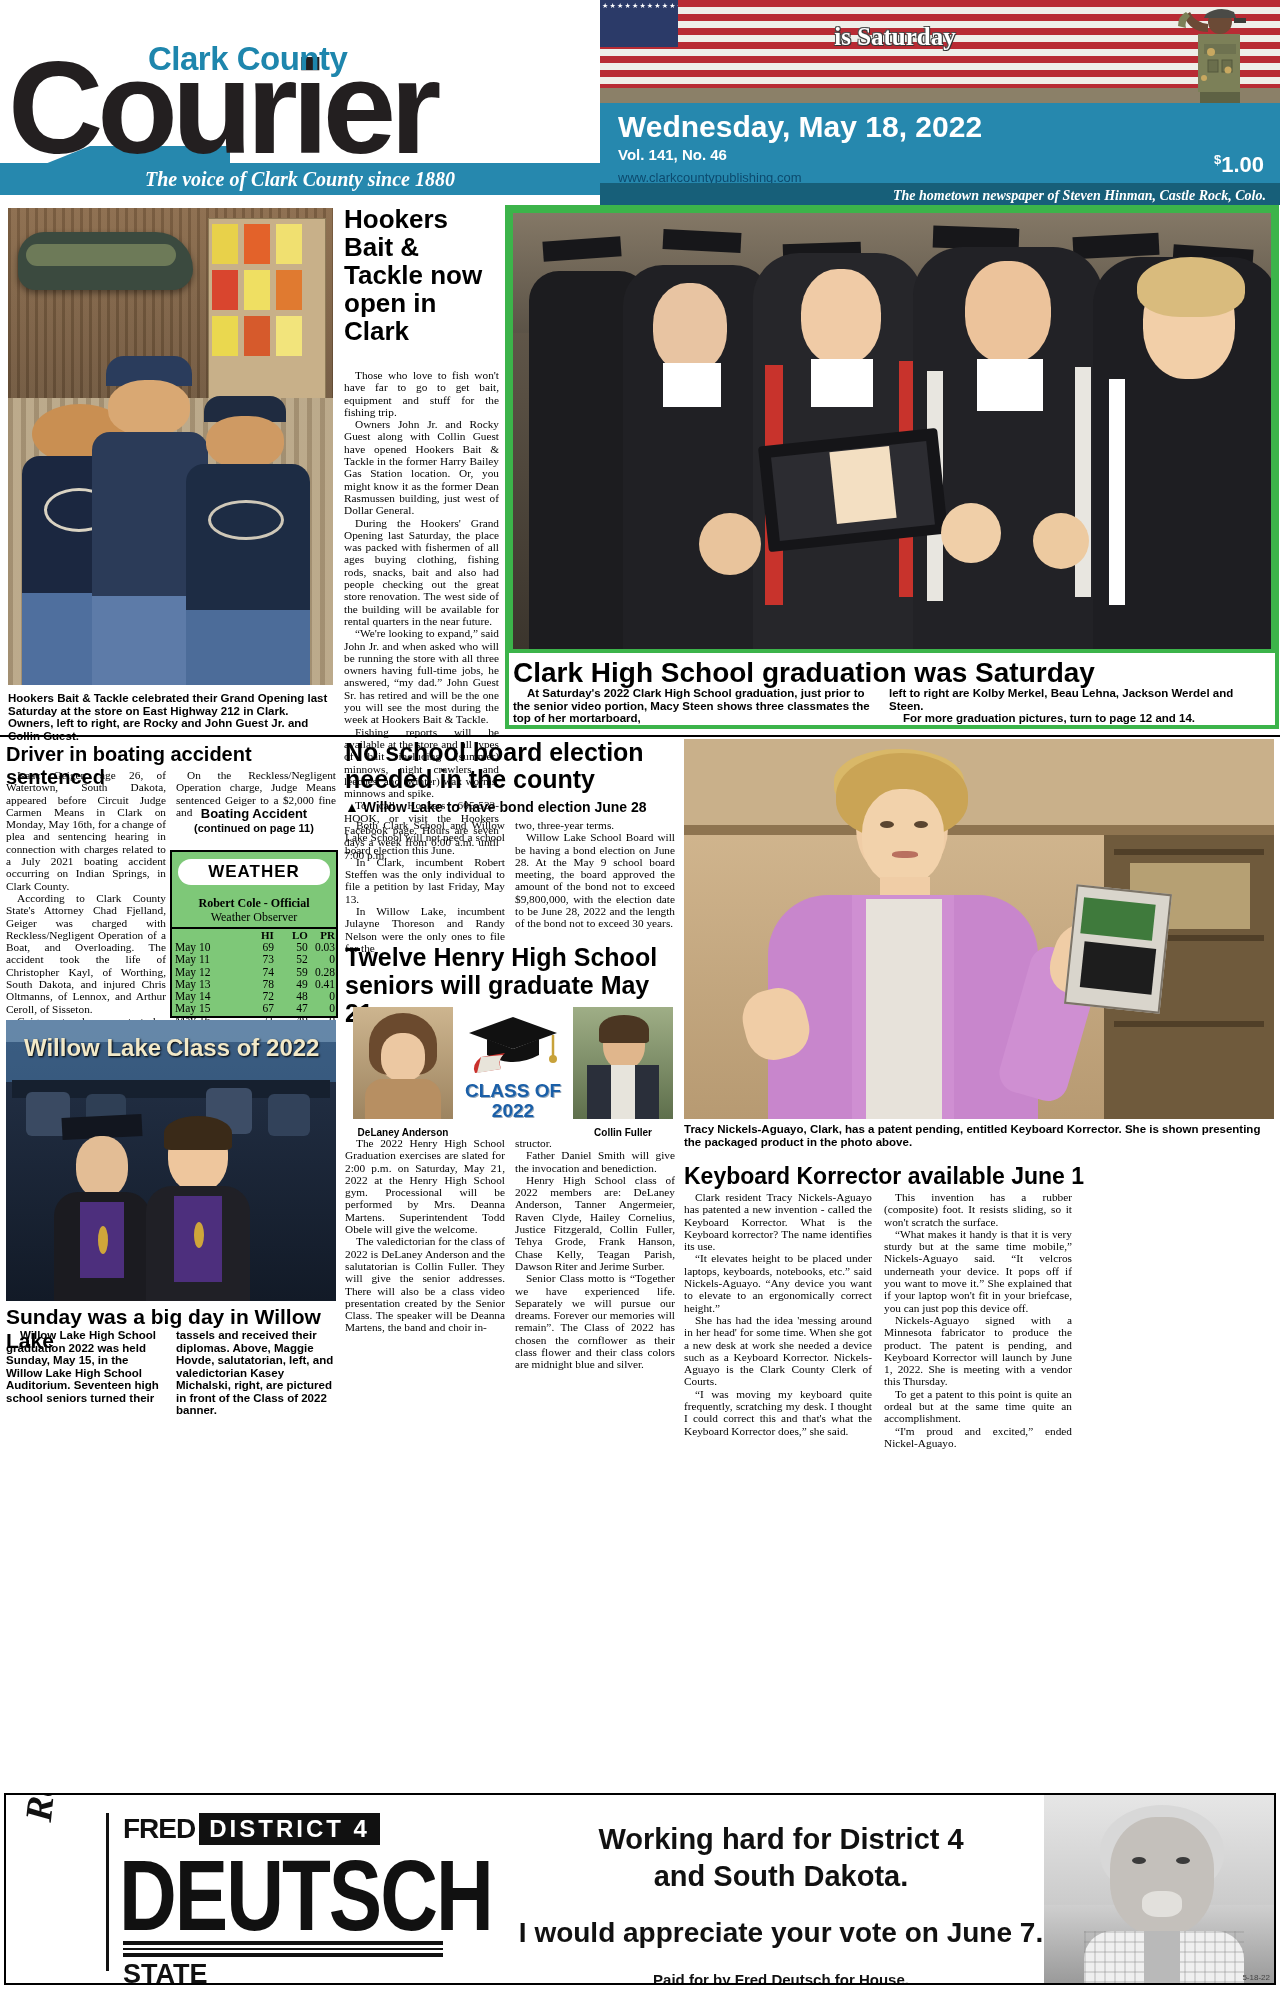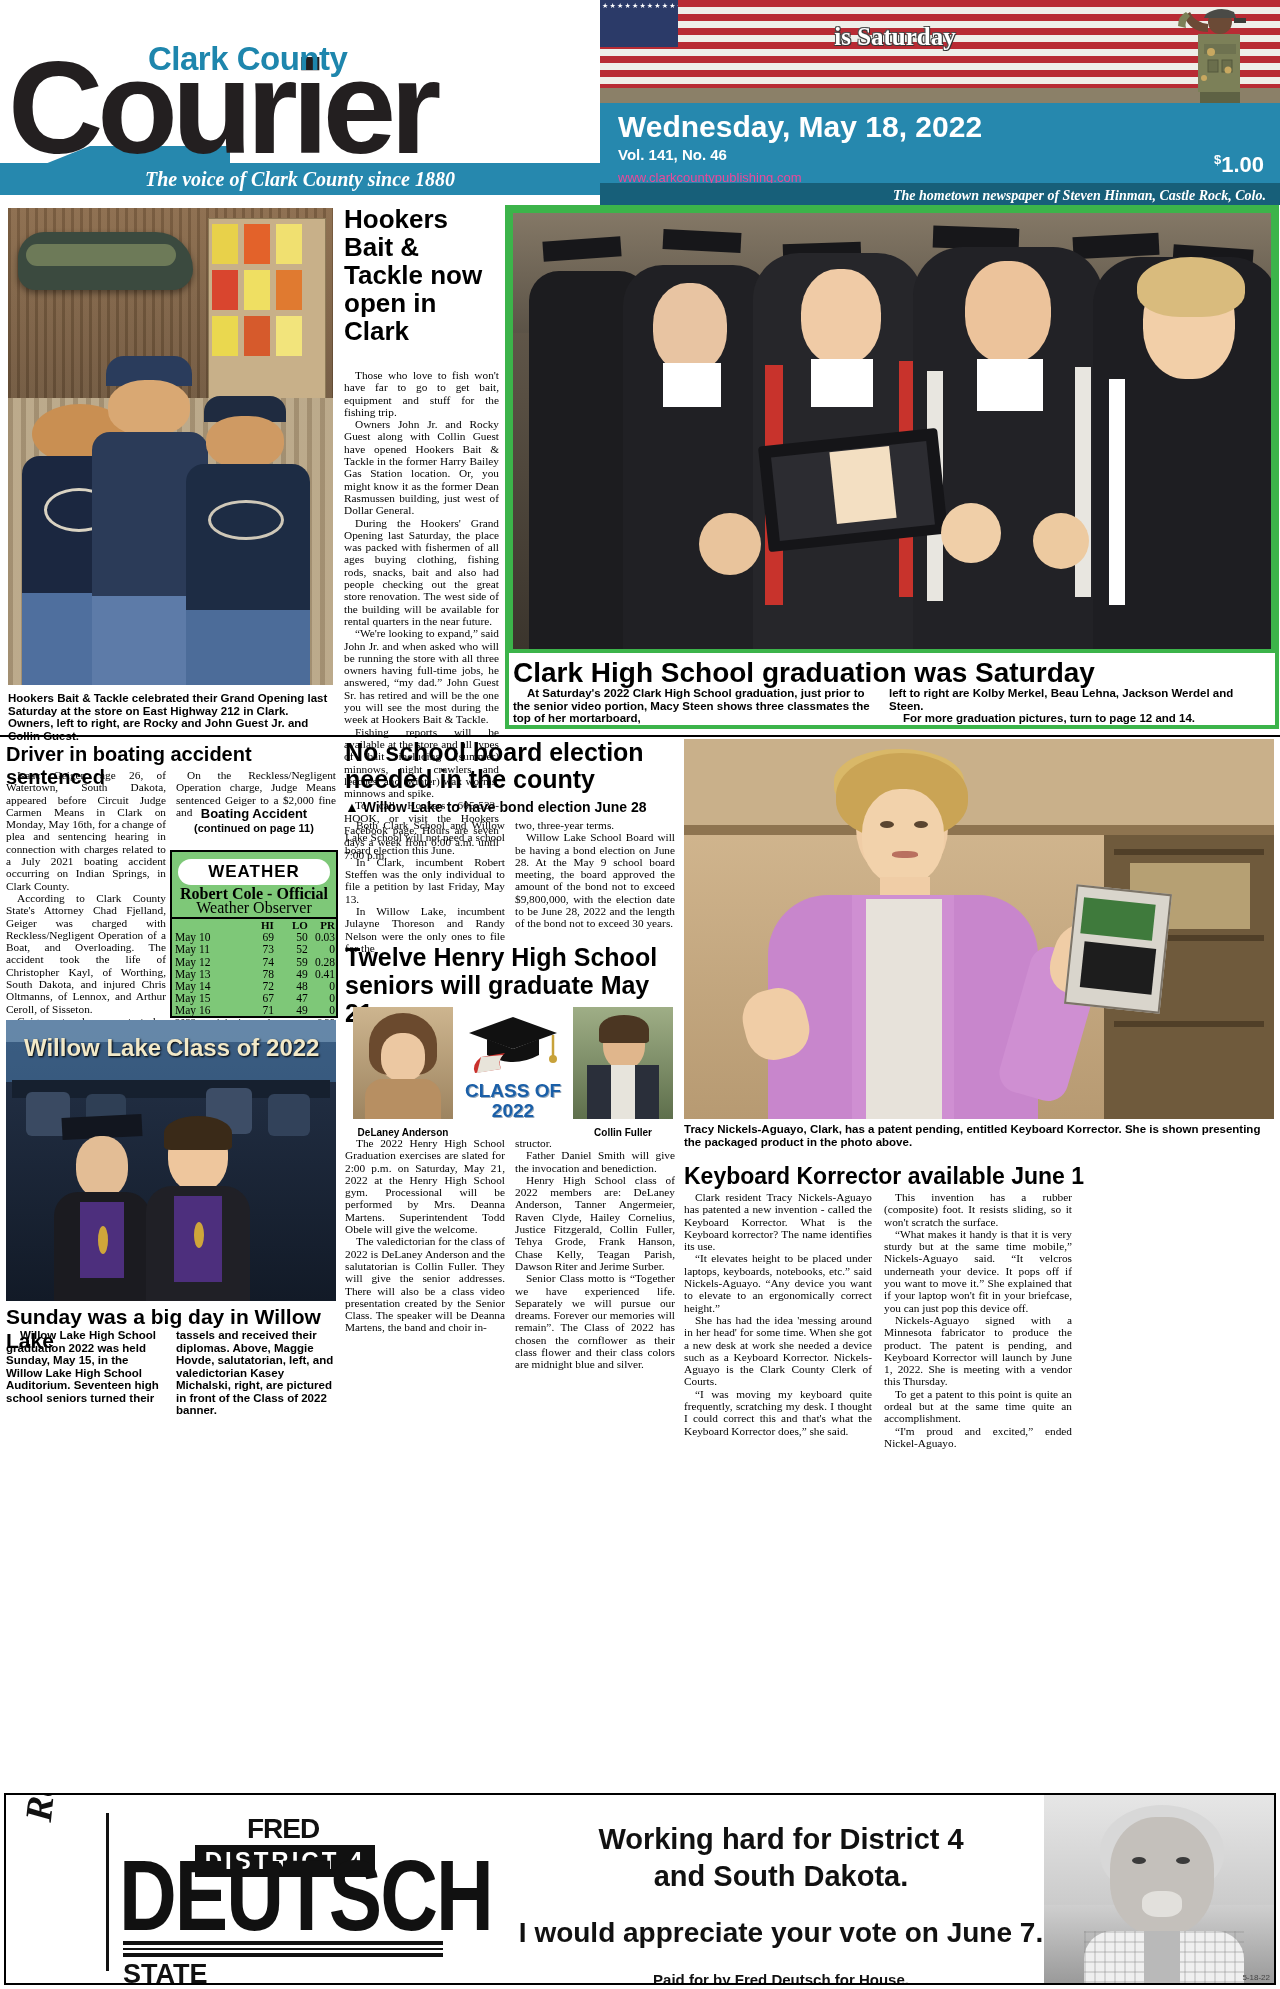--- a/index.html
+++ b/index.html
@@ -87,21 +87,21 @@
     font-weight:bold; font-size:30px; color:#ffffff;
   }
   .vol-line {
     position:absolute; left:18px; top:146px;
     font-family:"Liberation Sans", sans-serif;
     font-weight:bold; font-size:15px; color:#ffffff;
   }
   .site-line {
     position:absolute; left:18px; top:170px;
     font-family:"Liberation Sans", sans-serif;
-    font-size:13px; color:#ec4899;
+    font-size:13px; color:#0c4a6e;
   }
   .price {
     position:absolute; right:16px; top:152px;
     font-family:"Liberation Sans", sans-serif;
     font-weight:bold; font-size:22px; color:#ffffff;
   }
   .price sup { font-size:13px; }
   .hometown-txt {
     position:absolute; right:14px; top:188px;
     font-family:"Liberation Serif", serif;
@@ -190,23 +190,23 @@
     position:relative; margin:7px 6px 0 6px; height:26px;
     background:#fff; border-radius:13px;
     text-align:center;
   }
   .weather-title {
     line-height:26px;
     font-family:"Liberation Sans", sans-serif;
     font-weight:bold; font-size:17px; letter-spacing:1px;
   }
   .weather-obs {
-    text-align:center; margin-top:2px;
+    text-align:center; margin-top:12px;
     font-family:"Liberation Serif", serif;
-    font-weight:bold; font-size:16px; line-height:13.5px;
+    font-weight:bold; font-size:12px; line-height:13.5px;
   }
   .weather-obs .sub { font-weight:normal; }
   .weather-sep { height:2px; background:#000; margin:3px 0 0 0; }
   .wx-table {
     width:100%; border-collapse:collapse;
     font-family:"Liberation Serif", serif;
     font-size:11.5px; line-height:12.2px;
   }
   .wx-table th { font-weight:bold; font-size:11px; text-align:right; padding:0 1px; }
   .wx-table td { padding:0 1px; }
@@ -303,21 +303,21 @@
     font-size:38px; color:#111;
     transform:rotate(-84deg); transform-origin:left top;
     white-space:nowrap;
   }
   .ad-logo {
     position:absolute; left:100px; top:18px; width:340px; height:158px;
     border-left:3px solid #111;
   }
   .ad-fred-row {
     position:absolute; left:14px; top:0px; width:320px; height:32px;
-    display:flex; align-items:center;flex-direction:column;
+    display:flex; align-items:center;
   }
   .ad-fred {
     font-family:"Liberation Sans", sans-serif; font-weight:bold;
     font-size:28px; letter-spacing:-1px; color:#111;
   }
   .ad-district {
     margin-left:4px; background:#111; color:#fff;
     font-family:"Liberation Sans", sans-serif; font-weight:bold;
     font-size:24px; letter-spacing:3px; padding:2px 10px;
   }

